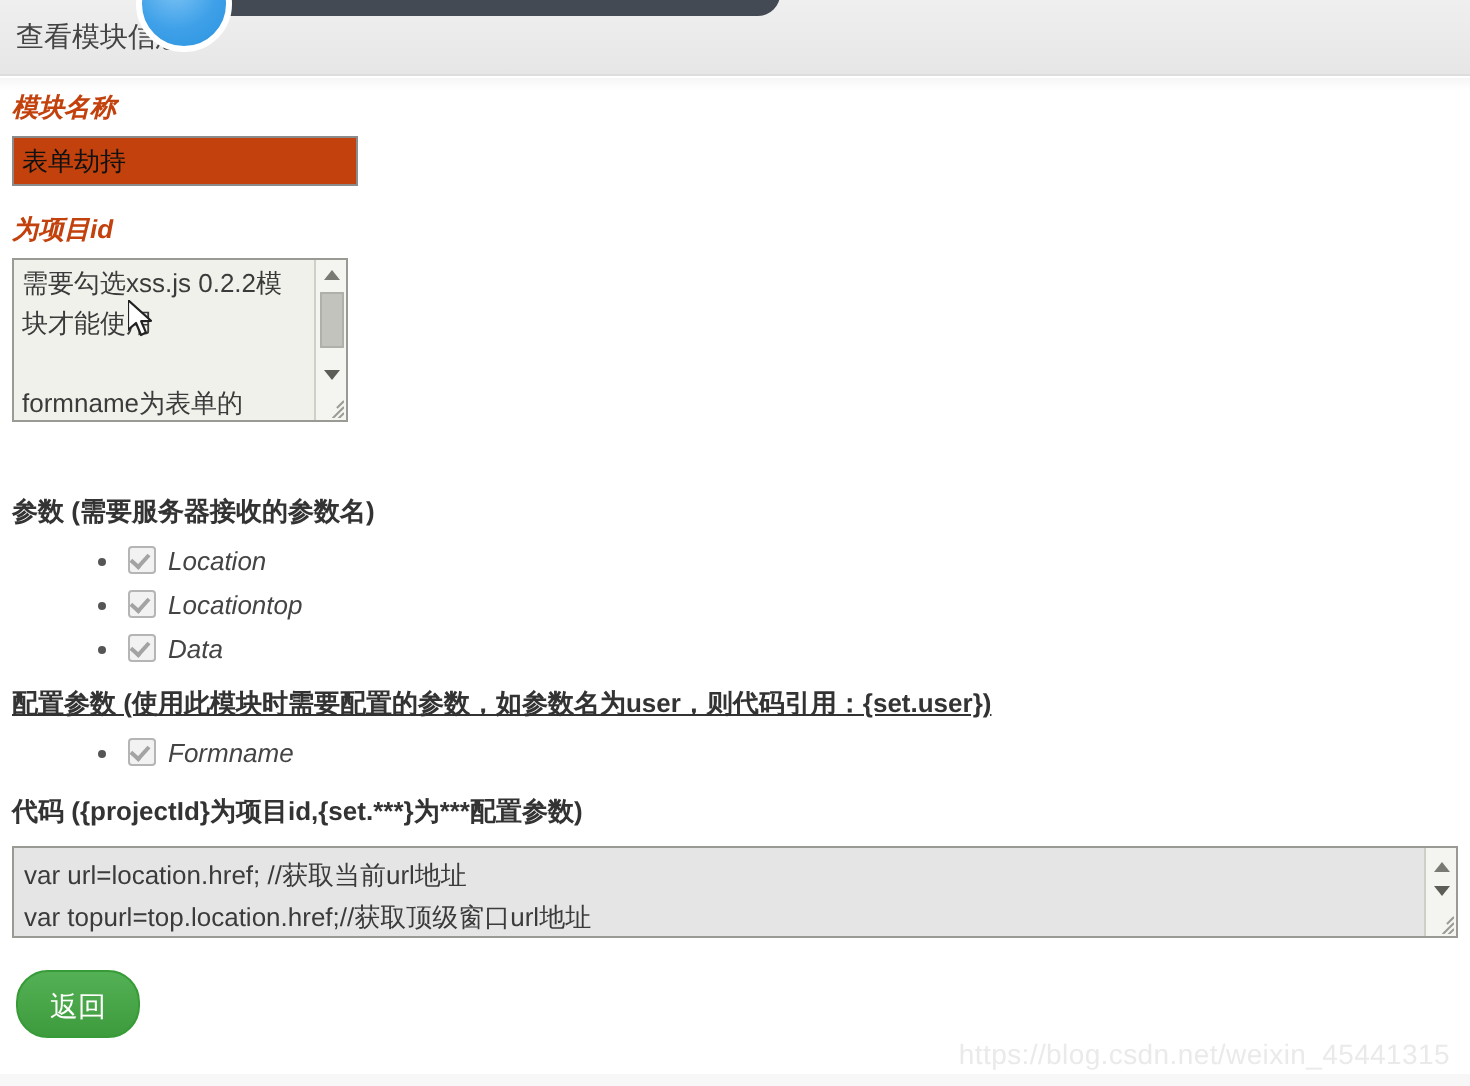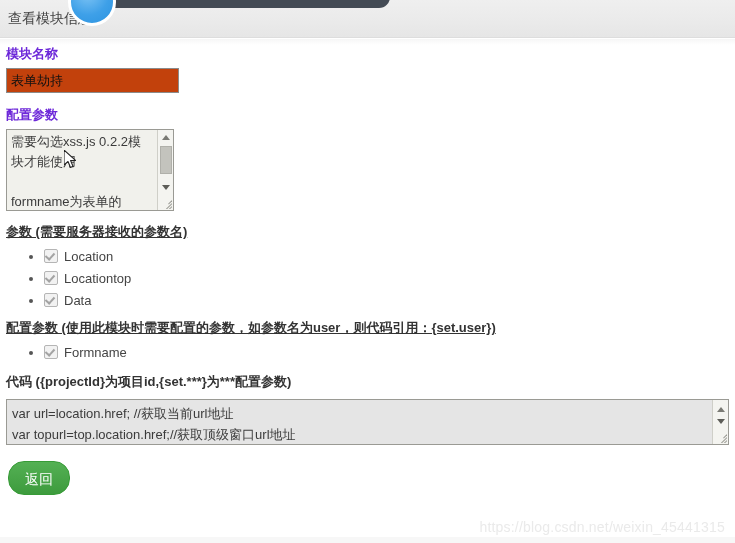--- a/index.html
+++ b/index.html
@@ -82,22 +82,23 @@
   #content {
     position: absolute;
     left: 0;
     top: 45px;
     width: 735px;
   }
 
   .field-label {
     font-size: 13px;
     font-weight: bold;
-    color: #6d28d9;
+    color: #c2410c;
     margin: 0 0 5px 6px;
+    font-style: italic;
   }
   .section-label {
     font-size: 13px;
     font-weight: bold;
     color: #333333;
     margin: 0 0 0 6px;
   }
 
   
   .text-input {
@@ -211,21 +212,22 @@
     line-height: 21px;
     padding: 3px 5px;
     width: 700px;
     box-sizing: border-box;
   }
 
   
   ul.cb-list {
     list-style: disc;
     margin: 8px 0 0 0;
-    padding-left: 44px;
+    padding-left: 64px;
+    font-style: italic;
   }
   ul.cb-list li {
     margin: 0 0 6px 0;
     font-size: 13px;
     color: #333333;
     line-height: 16px;
   }
   ul.cb-list li::marker { color: #555555; }
   .cb {
     display: inline-block;
@@ -310,42 +312,42 @@
 <div id="page-header">
   <div class="title">查看模块信息</div>
 </div>
 <div id="header-shadow"></div>
 
 <div id="content">
 
   <div class="field-label">模块名称</div>
   <input class="text-input" type="text" value="表单劫持" style="">
 
-  <div class="field-label" style="margin-top:13px;">配置参数</div>
+  <div class="field-label" style="margin-top:13px;">为项目id</div>
   <div class="ta-wrap" id="desc-wrap">
     <div class="ta-text">需要勾选xss.js 0.2.2模块才能使用
 
 formname为表单的</div>
     <div class="sb">
       <div class="sb-arrow sb-up" style="top:0;">
           <i></i>
         </div>
       <div class="sb-thumb" style="top:16px; height:28px;"></div>
       <div class="sb-arrow sb-down" style="top:50px;">
           <i></i>
         </div>
     </div>
     <div class="grip">
         <span></span>
         <span></span>
         <span></span>
       </div>
   </div>
 
-  <div class="section-label" style="margin-top:12px;text-decoration:underline;">参数 (需要服务器接收的参数名)</div>
+  <div class="section-label" style="margin-top:36px;">参数 (需要服务器接收的参数名)</div>
   <ul class="cb-list">
     <li>
       <span class="cb"></span><span class="cb-label">Location</span>
     </li>
     <li>
       <span class="cb"></span><span class="cb-label">Locationtop</span>
     </li>
     <li>
       <span class="cb"></span><span class="cb-label">Data</span>
     </li>

